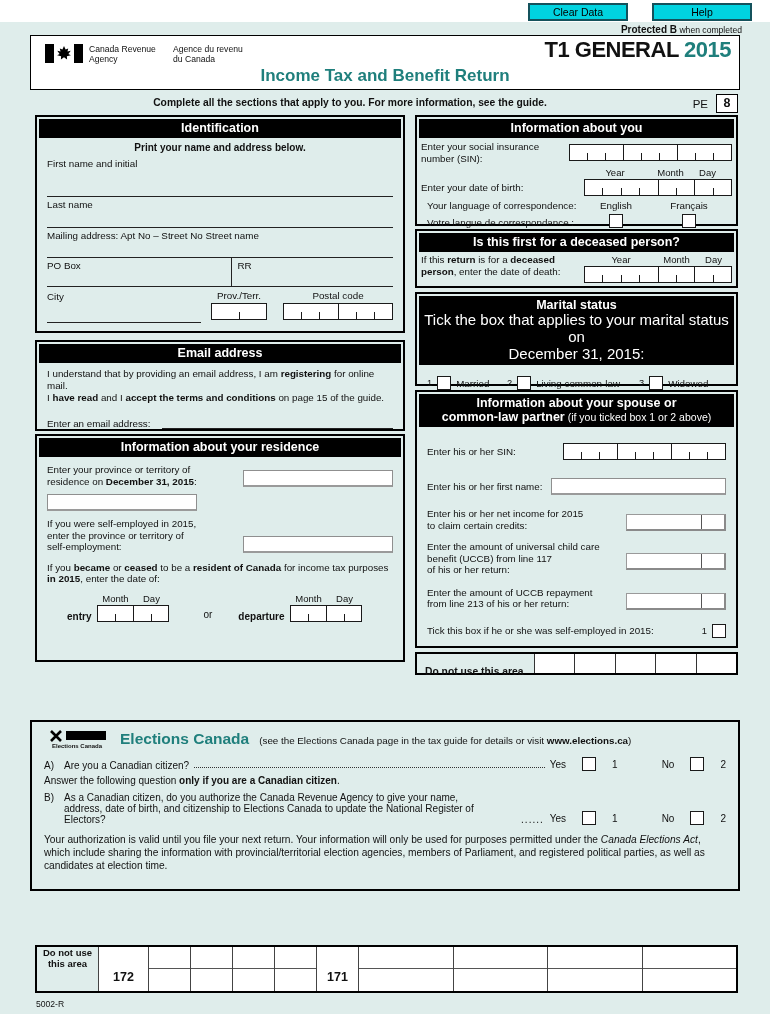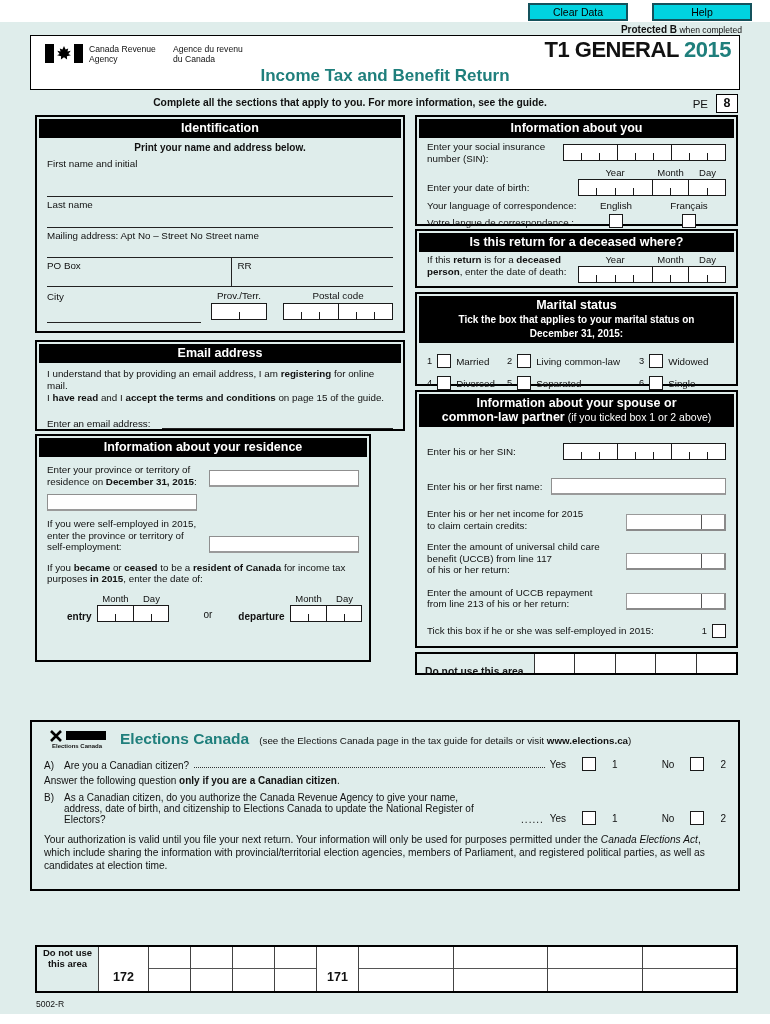--- a/index.html
+++ b/index.html
@@ -26,21 +26,21 @@
               font-size:17px; font-weight:bold; color:#1f7f7c; }
   .guide-note { position:absolute; left:30px; top:97px; width:640px; text-align:center; font-weight:bold; font-size:10.3px; }
   .pe-label { position:absolute; right:62px; top:98px; font-size:11.5px; }
   .pe-box { position:absolute; right:32px; top:94px; width:22px; height:19px; background:#fff;
             border:1.5px solid #000; text-align:center; font-weight:bold; font-size:12.5px; line-height:16px; }
 
   
   .sec { position:absolute; border:2px solid #000; background:#dfedeb; }
   .bar { background:#000; color:#fff; text-align:center; font-weight:bold; font-size:12.5px;
          margin:2px; padding:2px 0 3px; line-height:1.12; }
-  .bar .sub { font-weight:bold; font-size:10px; }
+  .bar .sub { font-weight:normal; font-size:15px; }
   .bar .thin { font-weight:normal; }
   .lbl { font-size:9.8px; line-height:11.5px; }
 
   
   .comb { display:flex; background:#fff; border:1px solid #1a1a1a; height:17px; }
   .comb i { flex:1; display:block; }
   .comb i.tick { border-right:1px solid #1a1a1a; height:46%; align-self:flex-end; }
   .comb i.grp  { border-right:1px solid #1a1a1a; height:100%; }
   .cb { width:14px; height:14px; background:#fff; border:1px solid #1a1a1a; display:inline-block; flex:none; }
   .inp { background:#fff; border:1px solid #8f8f8f; border-bottom:2px solid #9a9a9a; height:17px; }
@@ -70,21 +70,21 @@
   .resrow .inp { width:150px; flex:none; }
   .respara { margin:9px 10px 0; font-size:9.8px; line-height:11.5px; }
   .daterow { display:flex; align-items:flex-end; margin:8px 0 0 30px; }
   .dgrp { display:flex; align-items:flex-end; gap:6px; font-size:10px; }
   .dcol { width:72px; }
   .mdlab { display:flex; font-size:9.5px; margin-bottom:1px; }
   .mdlab span { flex:1; text-align:center; }
   .orword { margin:0 26px 2px 34px; font-size:10px; }
 
   
-  .rrow { display:flex; margin:5px 10px 0; justify-content:space-between; align-items:center; }
+  .rrow { display:flex; margin:5px 4px 0; justify-content:space-between; align-items:center; }
   .comb-sin { width:163px; flex:none; }
   .comb-ymd { width:148px; flex:none; }
   .ymdlab { display:flex; width:148px; margin-left:auto; margin-right:10px; font-size:9.5px; margin-top:3px; }
   .ymdlab span:nth-child(1){ width:74px; text-align:center; }
   .ymdlab span:nth-child(2){ width:37px; text-align:center; }
   .ymdlab span:nth-child(3){ width:37px; text-align:center; }
   .langgrid { display:grid; grid-template-columns:1fr 72px 74px; row-gap:3px; align-items:center;
               margin:4px 10px 0; font-size:9.8px; }
   .langgrid .ctr { text-align:center; }
 
@@ -206,21 +206,21 @@
     <div class="email-p">
       <span>I understand that by providing an email address, I am </span><b>registering</b><span> for online mail.</span><br>
       <span>I </span><b>have read</b><span> and I </span><b>accept the terms and conditions</b><span> on page 15 of the guide.</span>
     </div>
     <div class="email-row">
       <span>Enter an email address:</span>
       <div class="uf"></div>
     </div>
   </div>
 
-  <div class="sec" style="left:35px; top:434px; width:336px; height:228px;">
+  <div class="sec" style="left:35px; top:434px; width:370px; height:228px;">
     <div class="bar">Information about your residence</div>
     <div class="resrow">
       <div class="lbl">
         <span>Enter your province or territory of</span><br>
         <span>residence on </span><b>December 31, 2015</b><span>:</span>
       </div>
       <div class="inp"></div>
     </div>
     <div class="resrow">
       <div class="inp"></div>
@@ -309,21 +309,21 @@
       <span>Your language of correspondence:</span>
       <span class="ctr">English</span>
       <span class="ctr">Français</span>
       <span>Votre langue de correspondance :</span>
       <span class="ctr"><span class="cb"></span></span>
       <span class="ctr"><span class="cb"></span></span>
     </div>
   </div>
 
   <div class="sec" style="left:415px; top:229px; width:323px; height:59px;">
-    <div class="bar">Is this return for a deceased where?</div>
+    <div class="bar">Is this first for a deceased person?</div>
     <div class="rrow" style="align-items:flex-start; margin-top:2px;">
       <div class="lbl" style="width:165px;">
         <span>If this </span><b>return</b><span> is for a </span><b>deceased person</b><span>, enter the date of death:</span>
       </div>
       <div>
         <div class="ymdlab" style="margin:0 0 1px;">
           <span>Year</span>
             <span>Month</span>
             <span>Day</span>
         </div>

